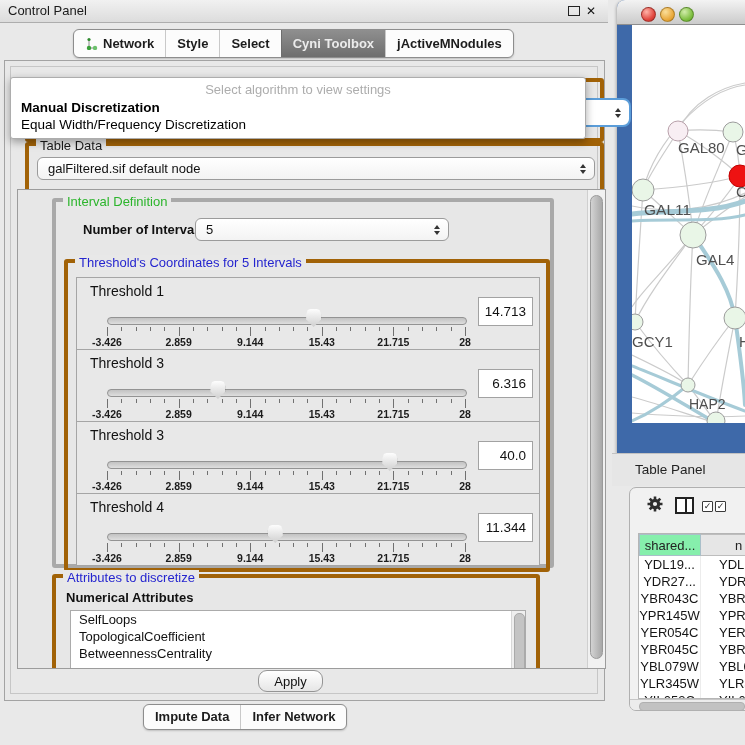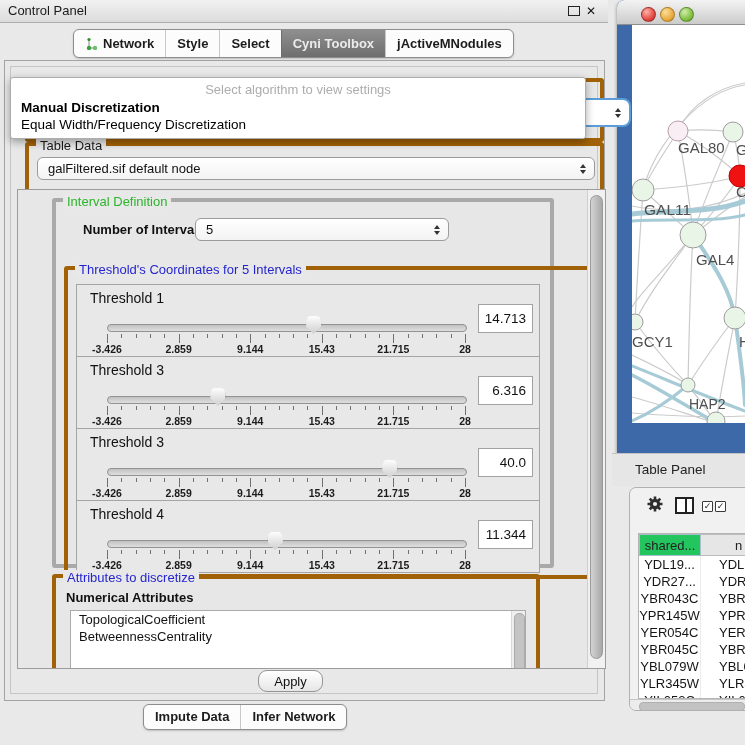--- a/index.html
+++ b/index.html
@@ -107,21 +107,21 @@
   .gear{position:absolute;left:16px;top:7px;}
   .split-icon{position:absolute;left:45px;top:9px;width:15px;height:13px;border:2px solid #222;background:#fff;}
   .split-icon i{position:absolute;left:50%;top:0;bottom:0;border-left:2px solid #222;}
   .chk{position:absolute;top:13px;width:9px;height:9px;border:1.5px solid #3a3a3a;border-radius:1px;
     font-size:9px;line-height:9px;text-align:center;color:#222;background:#fff;}
   .tbl{position:absolute;left:8px;top:45px;width:180px;height:166px;overflow:hidden;background:#fff;
     border:1px solid #b5b5b5;border-right:none;box-sizing:border-box;}
   .hdr{display:flex;height:22px;}
   .hcell{box-sizing:border-box;border:1px solid #a9bfc9;border-left:none;font-size:13px;
     display:flex;align-items:center;justify-content:center;color:#222;}
-  .hcell.c1{width:62px;background:#22c55e;border-left:1px solid #a9bfc9;}
+  .hcell.c1{width:62px;background:#86efac;border-left:1px solid #a9bfc9;}
   .hcell.c2{width:110px;background:#e6e6e6;border-color:#bdbdbd;justify-content:flex-start;padding-left:34px;}
   .trow{display:flex;height:17px;font-size:13px;color:#151515;}
   .tcell{box-sizing:border-box;display:flex;align-items:center;}
   .tcell.c1{width:62px;justify-content:center;border-right:1px solid #ececec;}
   .tcell.c2{width:110px;padding-left:18px;}
   .hscroll{position:absolute;left:0px;top:211px;width:116px;height:11px;background:#ececec;border-top:1px solid #c6c6c6;}
   .hthumb{position:absolute;left:9px;top:1.5px;width:104px;height:7px;border-radius:4px;background:#c2c2c2;border:1px solid #b0b0b0;}
 </style>
 </head>
 <body>
@@ -197,21 +197,21 @@
           <span class="gtitle green">Interval Definition</span>
           <span class="noi-label">Number of Intervals</span>
           <div class="combo" style="left:139px;top:16px;width:218px;height:21px;">
             <span>5</span>
             <span class="spinner">
                 <i class="up"></i>
                 <i class="down"></i>
               </span>
           </div>
 
-          <div class="group" style="left:8px;top:64px;width:478px;height:305px;padding-left:48px;">
+          <div class="group" style="left:8px;top:57px;width:478px;height:305px;">
             <span class="gtitle blue">Threshold's Coordinates for 5 Intervals</span>
             <div id="th-panels">
                 <div class="th-panel" style="top: 14px;">
                   <div class="th-name">Threshold 1</div>
                   <div class="track"></div>
                   <div class="handle" style="left: 229.137px;"></div>
                   <div class="ticks">
                     <div class="tick major" style="left: 0%;"></div>
                     <div class="tick minor" style="left: 4%;"></div>
                     <div class="tick minor" style="left: 8%;"></div>
@@ -377,20 +377,21 @@
                 </div>
               </div>
           </div>
         </div>
 
         <div class="group" style="left:34px;top:384px;width:480px;height:110px;">
           <span class="gtitle blue">Attributes to discretize</span>
           <span class="attr-label">Numerical Attributes</span>
           <div class="attr-list">
             <div id="attr-items">
+                <div class="attr-item">SelfLoops</div>
                 <div class="attr-item">TopologicalCoefficient</div>
                 <div class="attr-item">BetweennessCentrality</div>
               </div>
             <div class="ltrack">
                 <div class="lthumb"></div>
               </div>
           </div>
         </div>
 
         <div class="vtrack">

